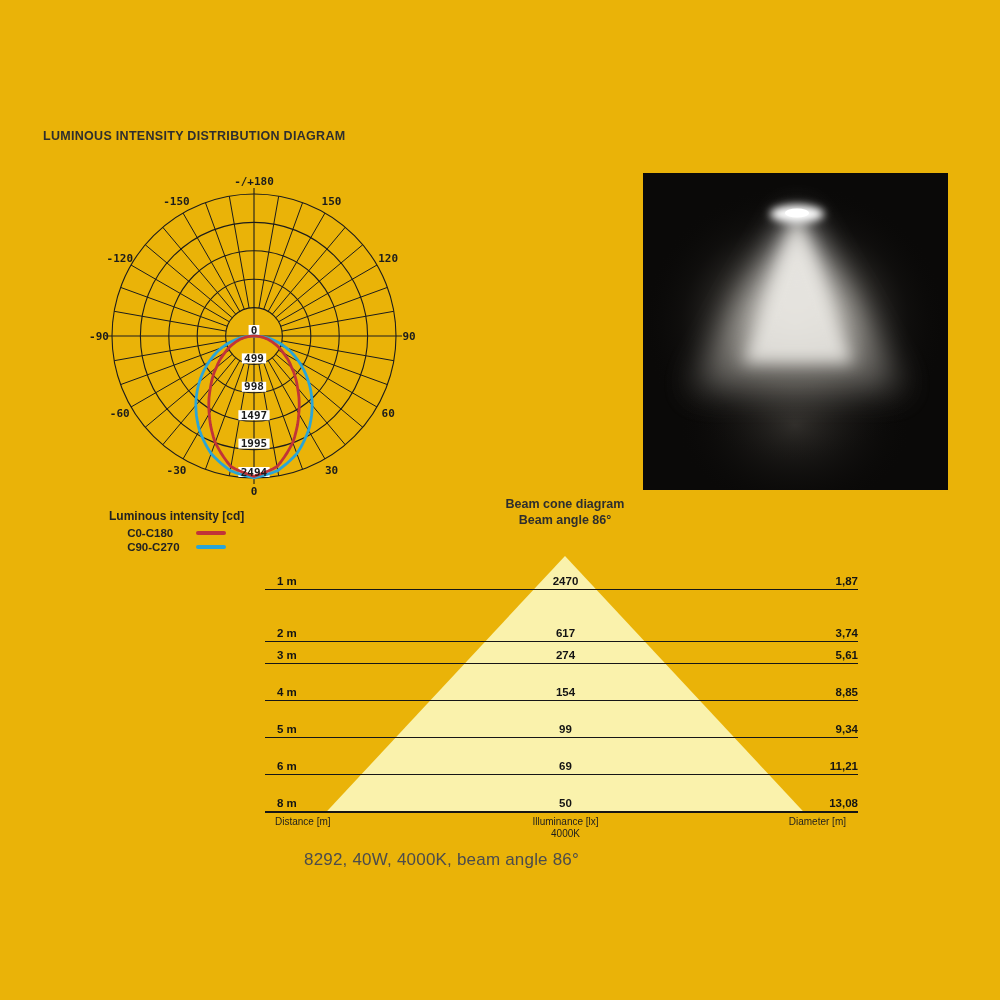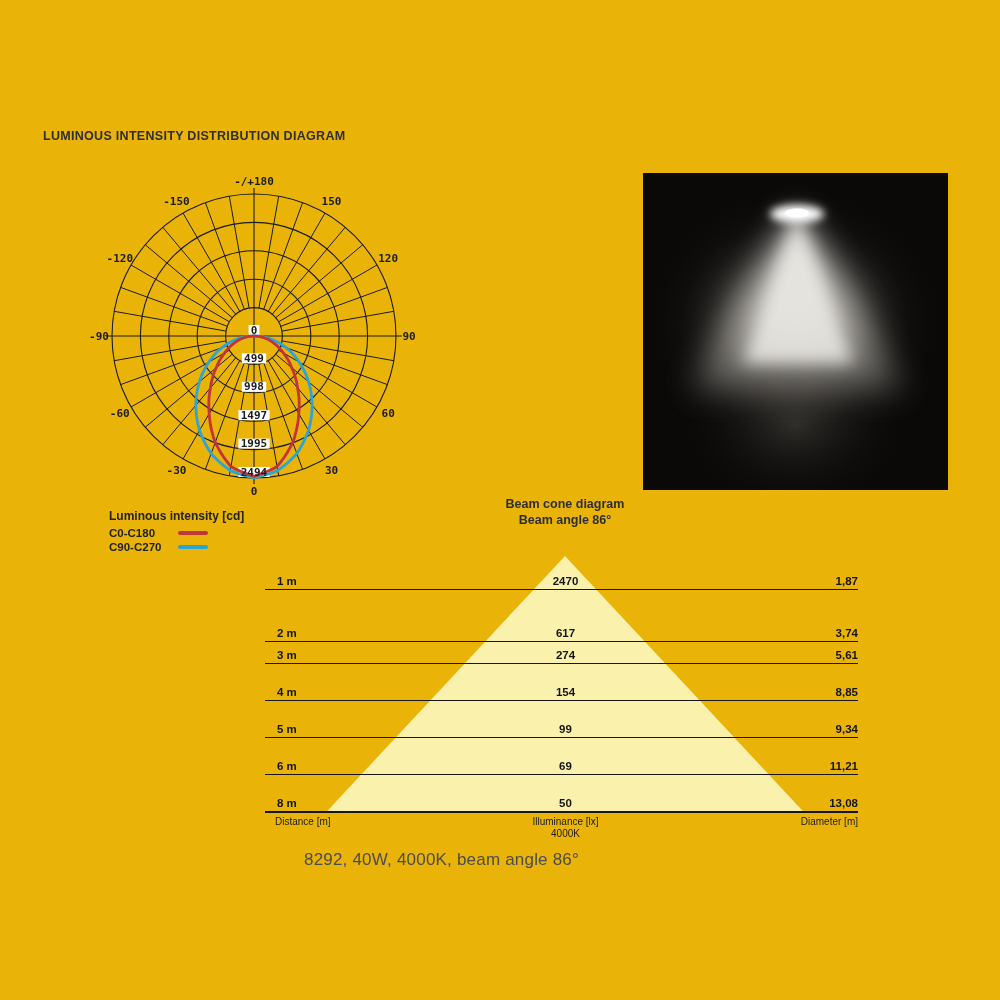--- a/index.html
+++ b/index.html
@@ -5,42 +5,42 @@
   html,body{margin:0;padding:0;background:#ffffff;}
   .canvas{position:relative;width:1000px;height:1000px;background:#eab308;overflow:hidden;
           font-family:"Liberation Sans",sans-serif;}
   .abs{position:absolute;}
 
   .page-title{left:43px;top:129px;font-size:12.5px;font-weight:700;letter-spacing:.3px;color:#2e2e2e;}
 
   
   .legend{left:109px;top:509px;color:#222;}
   .legend-title{font-size:12px;font-weight:700;margin-bottom:3px;}
-  .legend-row{display:flex;align-items:center;height:14px;font-size:11.5px;font-weight:700;}
+  .legend-row{display:flex;align-items:center;height:14px;font-size:11.5px;font-weight:700;justify-content:center;}
   .legend-label{width:69px;}
   .swatch{width:30px;height:3.5px;border-radius:2px;display:inline-block;}
 
   
   .pl{font-family:"DejaVu Sans Mono",monospace;font-size:11px;font-weight:700;fill:#1c1c1c;}
 
   
   .cone-titles{left:415px;top:497px;width:300px;text-align:center;font-size:12.5px;
                font-weight:700;line-height:15.5px;color:#2e2e2e;}
   .cone-row{position:absolute;left:265px;width:593px;height:16px;
             border-bottom:1.5px solid #161616;font-size:11.5px;font-weight:700;color:#141414;}
   .cone-row.last{border-bottom-width:2.5px;}
   .cr-d{position:absolute;left:12px;bottom:2px;}
   .cr-i{position:absolute;left:calc(50% + 4px);transform:translateX(-50%);bottom:2px;}
   .cr-dm{position:absolute;right:0;bottom:2px;}
 
   .cone-footer{left:265px;top:816px;width:593px;height:30px;font-size:10px;color:#1d1d1d;}
   .cf-left{position:absolute;left:10px;top:0;}
   .cf-center{position:absolute;left:calc(50% + 4px);transform:translateX(-50%);top:0;
              text-align:center;line-height:12px;}
-  .cf-right{position:absolute;right:0;top:0;}
+  .cf-right{position:absolute;right:12px;top:0;}
 
   .caption{left:304px;top:850px;font-size:17px;color:#4c4c4c;letter-spacing:.2px;}
 </style>
 </head>
 <body>
 
 <div class="canvas">
 
   <div class="abs page-title">LUMINOUS INTENSITY DISTRIBUTION DIAGRAM</div>
 

